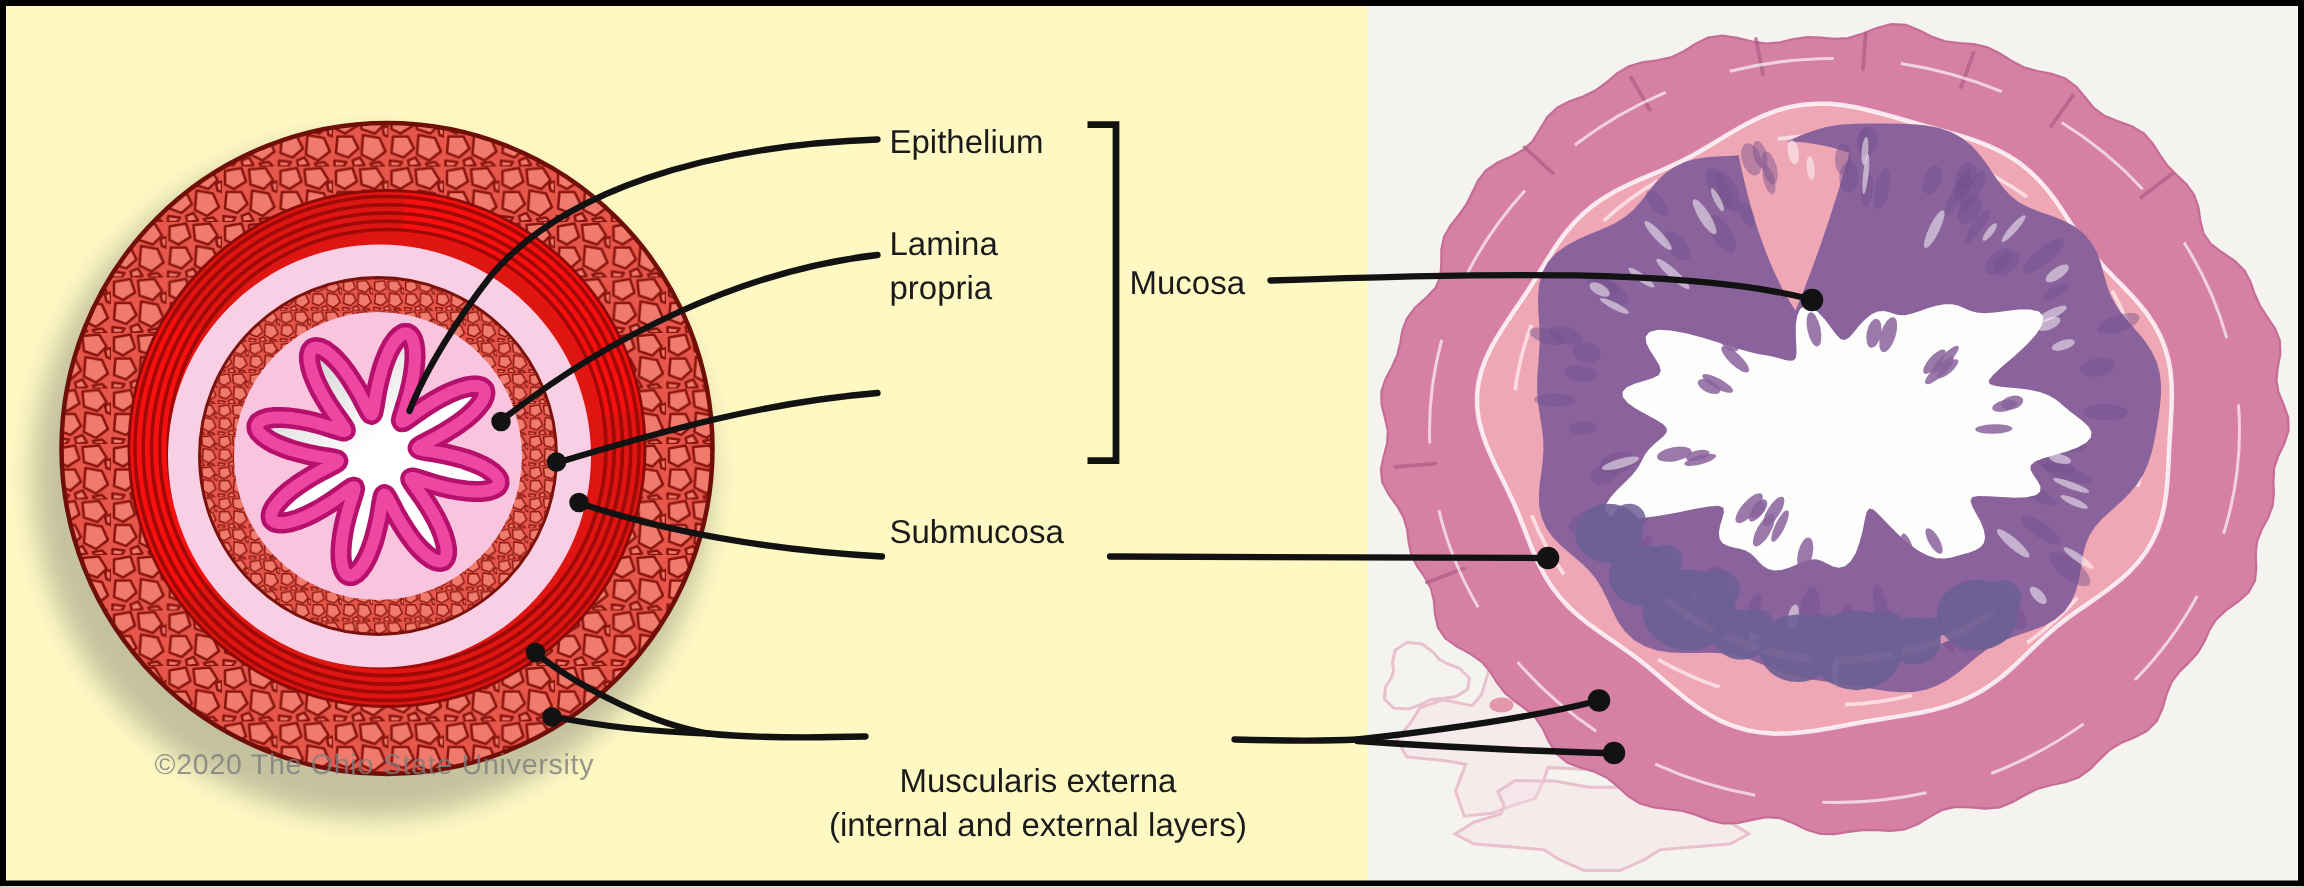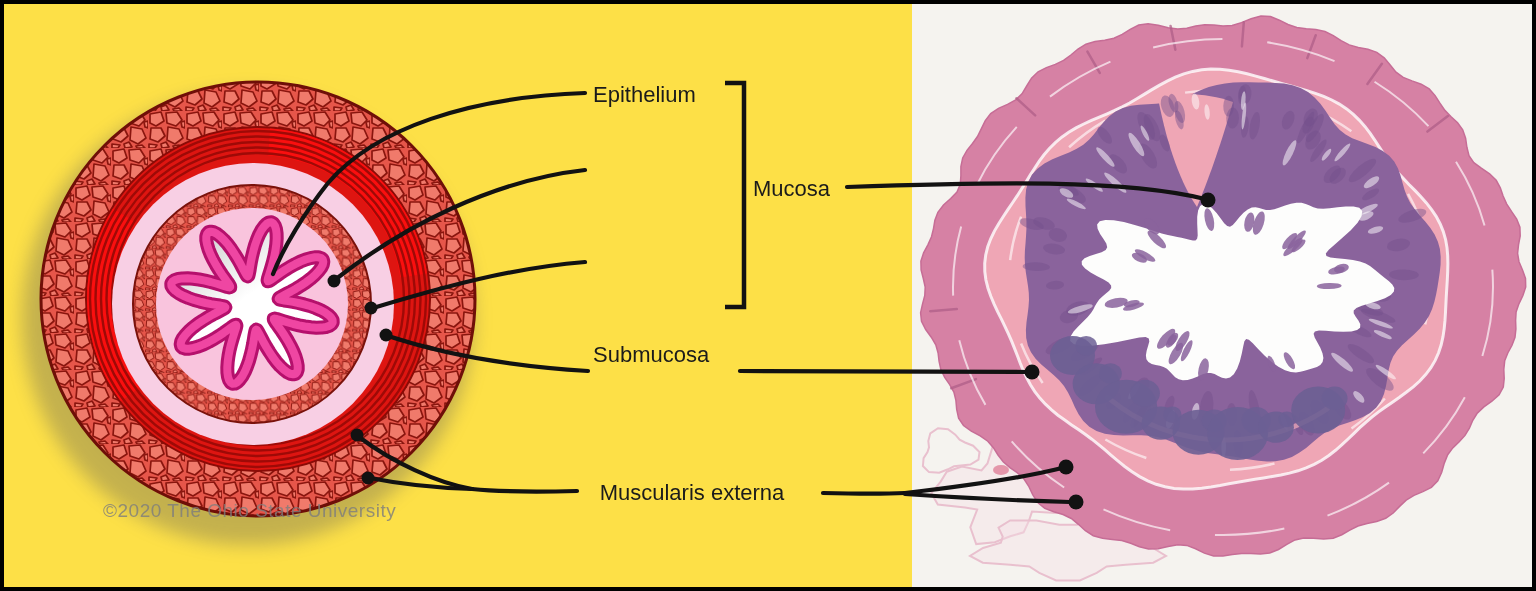--- a/index.html
+++ b/index.html
@@ -1,21 +1,21 @@
 <!DOCTYPE html>
 <html><head>
 <meta charset="utf-8">
 <style>
   html,body{margin:0;padding:0;background:#fff;}
-  #stage{position:relative;width:1536px;height:591px;background:#fde047;overflow:hidden;
+  #stage{position:relative;width:1536px;height:591px;background:#fef9c3;overflow:hidden;
          font-family:"Liberation Sans",sans-serif;}
   #right-panel{position:absolute;left:912px;top:0;width:624px;height:591px;}
   #art{position:absolute;left:0;top:0;z-index:1;}
   .lbl{position:absolute;z-index:2;font-size:22px;line-height:29px;color:#1b1b1b;white-space:nowrap;}
-  .lbl-center{text-align:center;}
+  .lbl-center{text-align:center;margin-top:28px;}
   #watermark{position:absolute;z-index:3;left:103px;top:500px;font-size:19px;letter-spacing:0.5px;
              color:rgba(125,125,125,0.8);white-space:nowrap;}
   #frame{position:absolute;inset:0;border:4px solid #000;z-index:50;pointer-events:none;}
 </style>
 </head>
 <body>
 
 <div id="stage">
 
   <div id="right-panel" style="background: rgb(245, 243, 239);"></div>
@@ -258,26 +258,31 @@
         <path d="M823,493 C862,494 884,494 905,493" fill="none" stroke="#121212" stroke-width="4.2" stroke-linecap="round"></path>
         <path d="M905,493 C958,487 1022,478 1062,468" fill="none" stroke="#121212" stroke-width="4.2" stroke-linecap="round"></path>
         <circle cx="1066" cy="467" r="7.5" fill="#121212"></circle>
         <path d="M905,494 C965,498 1028,501 1070,502" fill="none" stroke="#121212" stroke-width="4.2" stroke-linecap="round"></path>
         <circle cx="1076" cy="502" r="7.5" fill="#121212"></circle>
       </g>
   </svg>
 
   <div class="lbl" style="left:593px;top:80px">Epithelium</div>
 
+  <div class="lbl" style="left:593px;top:148px">
+    <div>Lamina</div>
+    <div>propria</div>
+  </div>
 
 
   <div class="lbl" style="left:753px;top:174px">Mucosa</div>
 
   <div class="lbl" style="left:593px;top:340px">Submucosa</div>
 
   <div class="lbl lbl-center" style="left:542px;top:478px;width:300px">
     <div>Muscularis externa</div>
+    <div>(internal and external layers)</div>
   </div>
 
   <div id="watermark">©2020 The Ohio State University</div>
 
   <div id="frame"></div>
 </div>
 
 </body></html>

